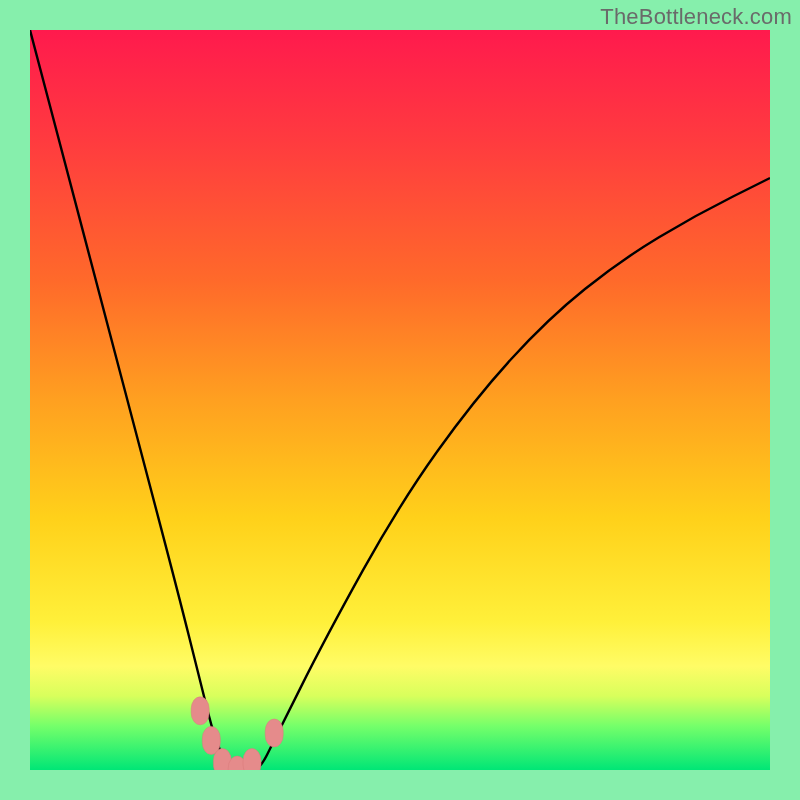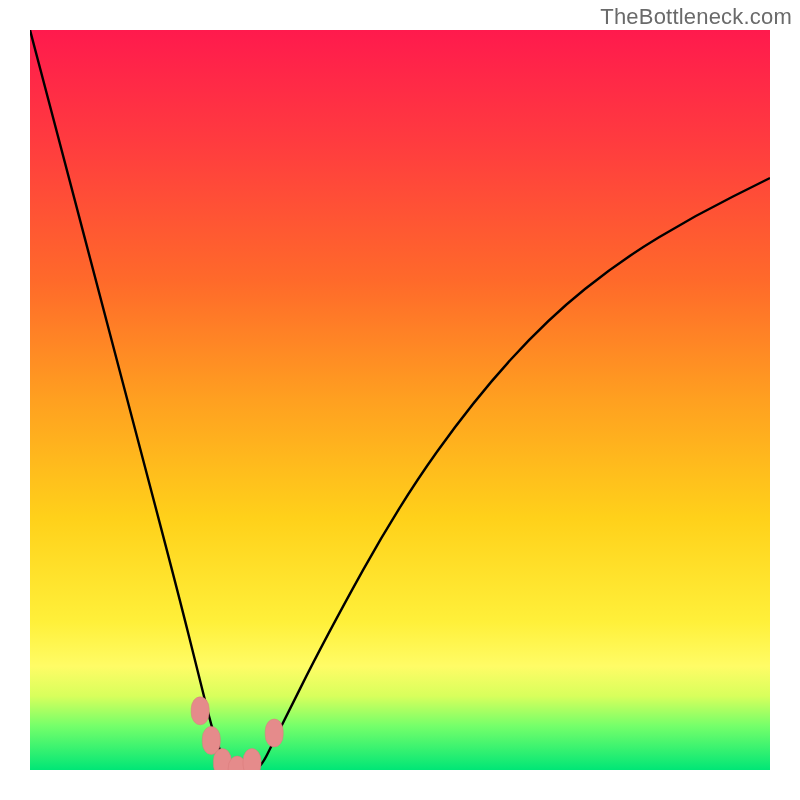--- a/index.html
+++ b/index.html
@@ -7,21 +7,21 @@
     padding: 0;
     width: 800px;
     height: 800px;
     background: #000;
     overflow: hidden;
     font-family: Arial, Helvetica, sans-serif;
   }
   .frame {
     position: absolute;
     inset: 0;
-    background: #ffffff;
+    background: #86efac;
     padding-left: 8px;
   }
   .plot-area {
     position: absolute;
     left: 30px;
     top: 30px;
     width: 740px;
     height: 740px;
     overflow: hidden;
   }

